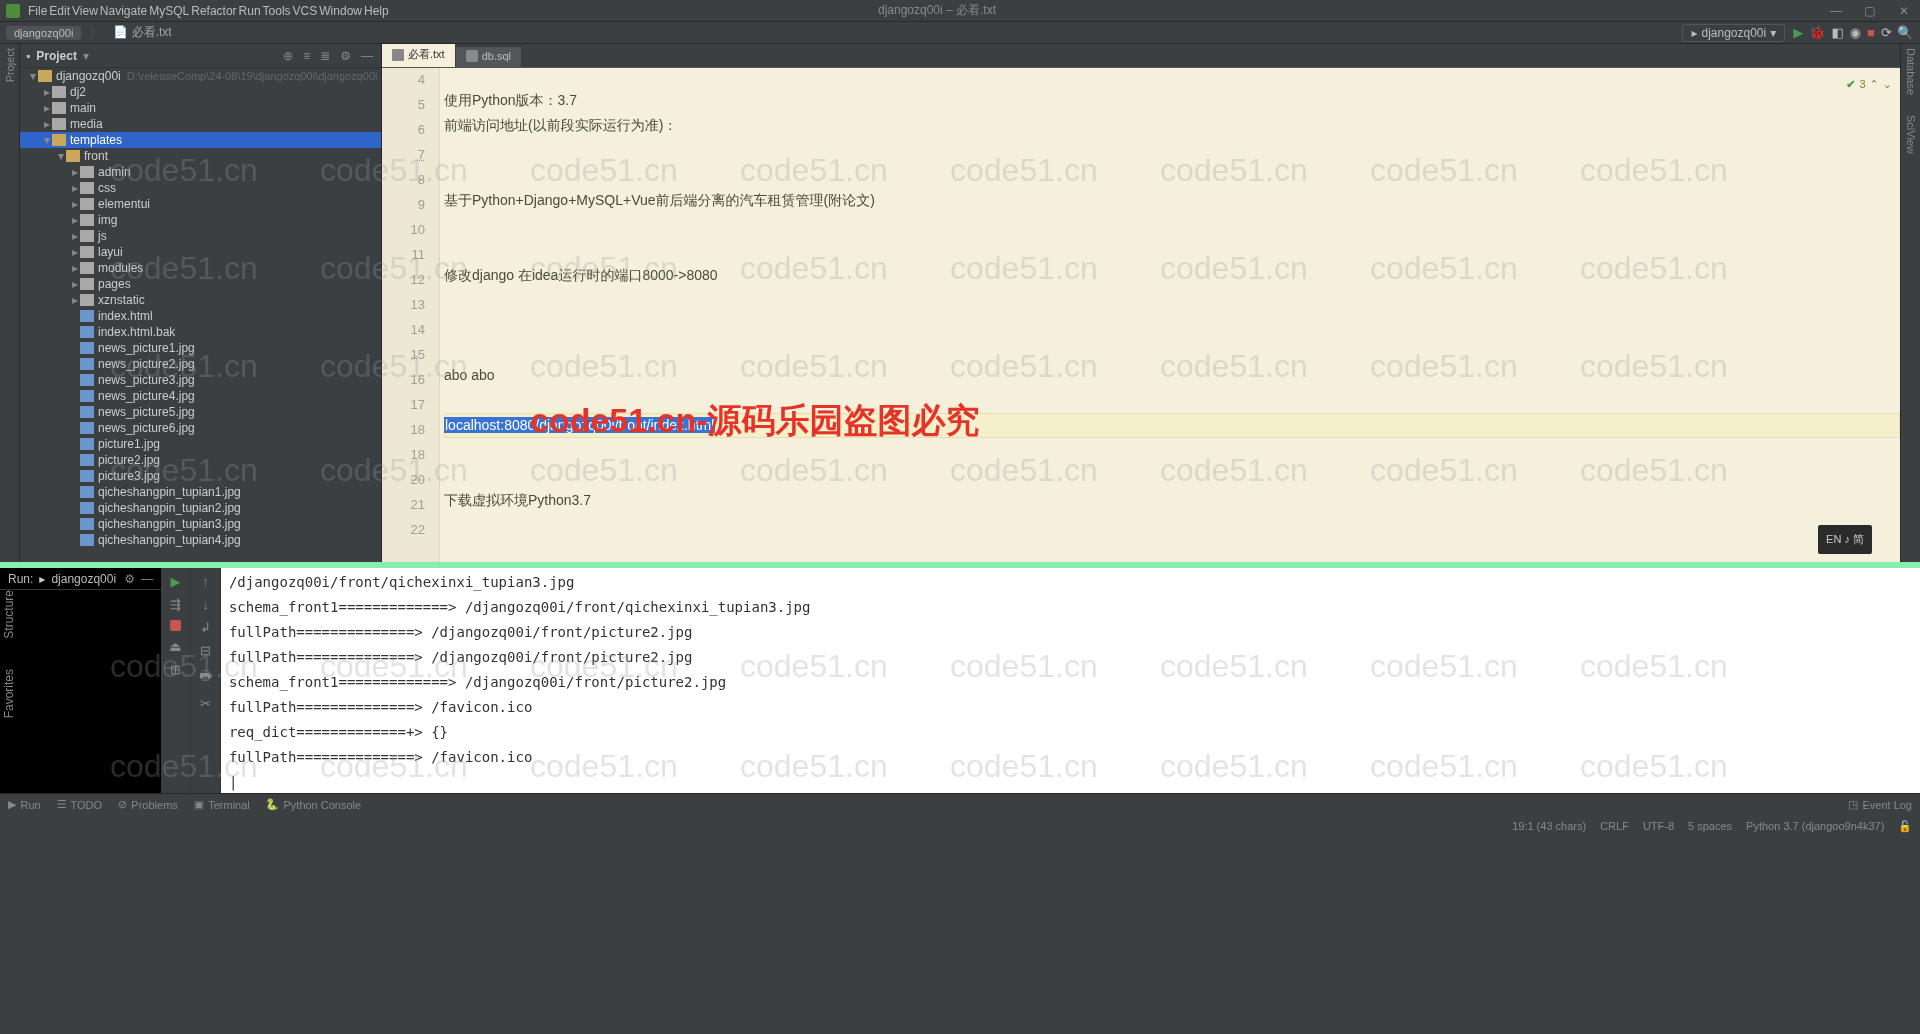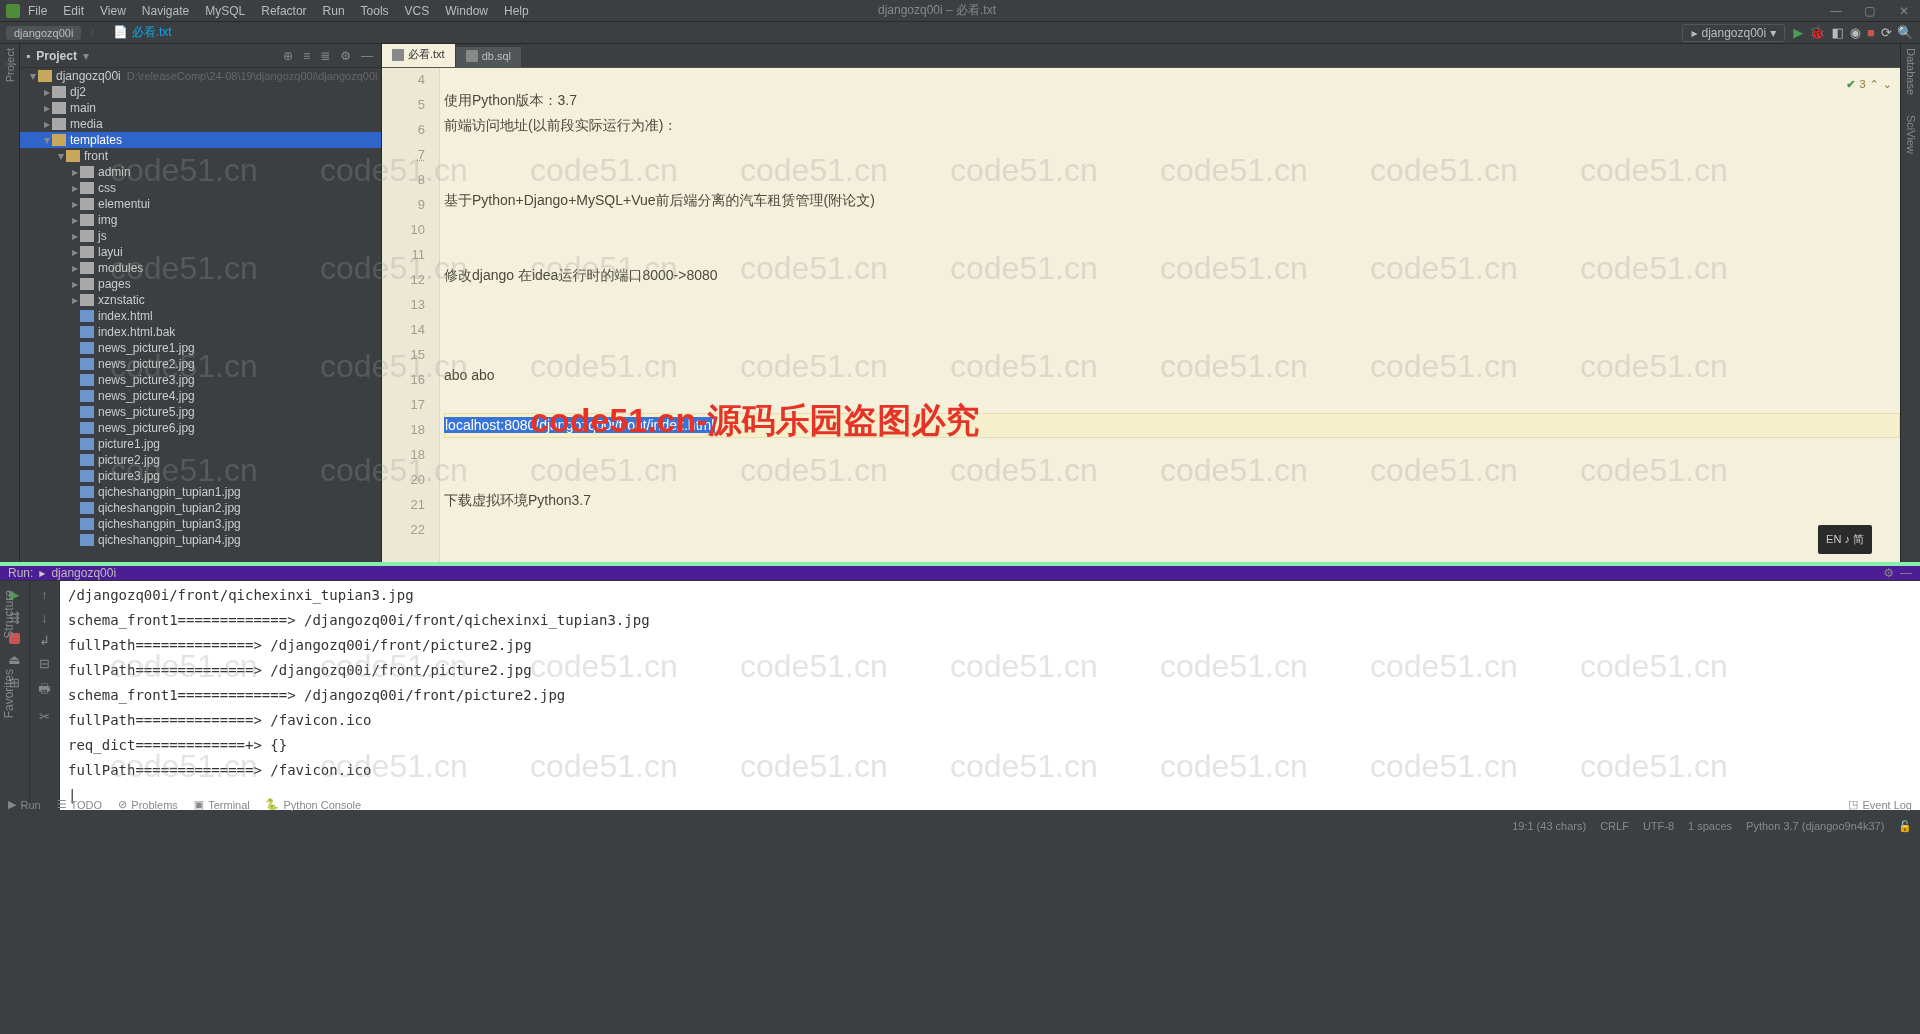--- a/index.html
+++ b/index.html
@@ -1,27 +1,27 @@
 <!DOCTYPE html>
 <html><head>
 <meta charset="utf-8">
 <style>
 * { margin: 0; padding: 0; box-sizing: border-box; font-family: "Segoe UI", Arial, sans-serif; }
 body { background: #3c3f41; color: #bbbbbb; font-size: 12px; overflow: hidden; width: 1920px; height: 1034px; position: relative; }
 .titlebar { height: 22px; background: #3c3f41; display: flex; align-items: center; padding: 0 6px; border-bottom: 1px solid #282828; }
 .titlebar .app-icon { width: 14px; height: 14px; background: #4e8c3a; border-radius: 2px; margin-right: 8px; display:inline-block;}
-.menubar { display: flex; gap: 16px; flex: 1; }
+.menubar { display: flex; gap: 2px; flex: 1; }
 .menubar span { color: #bbbbbb; cursor: pointer; }
 .window-title { color: #888; margin-left: 20px; }
 .win-controls { display: flex; gap: 14px; color: #888; }
 .win-controls span { width: 20px; text-align: center; cursor: pointer; }
 .navbar { height: 22px; background: #3c3f41; display: flex; align-items: center; padding: 0 6px; border-bottom: 1px solid #282828; justify-content: space-between;}
 .navbar-left { display: flex; gap: 8px; align-items: center;}
 .nav-tab { background: #4e5254; color: #bbb; padding: 1px 8px; border-radius: 3px; font-size: 11px;}
-.nav-file { color:#0ea5e9; padding: 1px 4px;}
+.nav-file { color:#a3a3a3; padding: 1px 4px;}
 .navbar-right { display: flex; gap: 8px; align-items:center;}
 .run-config { background: #3c3f41; border:1px solid #555; padding:1px 8px; border-radius:3px; display:flex; align-items:center; gap:4px;}
 .run-icons { display:flex; gap:6px;}
 .run-icons span { cursor:pointer; font-size:13px;}
 .run-icons .play{color:#499c54;}
 .run-icons .bug{color:#499c54;}
 .run-icons .stop{color:#c75450;}
 .main-area { display: flex; height: 518px; }
 .tool-left { width: 20px; background: #3c3f41; border-right: 1px solid #282828; display:flex; flex-direction:column; align-items:center; padding-top:4px; gap:20px;}
 .tool-left .vlabel { writing-mode: vertical-rl; transform: rotate(180deg); font-size:11px; color:#888; cursor:pointer;}
@@ -51,21 +51,21 @@
 .gutter { width:58px; background:#ece8d4; text-align:right; color:#a0a090; font-family:'Consolas',monospace; font-size:13px; padding-top:4px; border-right:1px solid #ddd8c4;}
 .gutter div{height:25px; padding-right:14px;}
 .gutter .dotted{text-decoration:underline dotted;}
 .code { flex:1; font-family:'Consolas','Microsoft YaHei',monospace; font-size:14px; color:#4a4a3a; padding-top:20px; padding-left:4px; line-height:25px; position:relative;}
 .code-line{height:25px; white-space:pre;}
 .code-line.caret{ background:#f5efcb; box-shadow: inset 0 0 0 1px #e5dfb5;}
 .selected-text{ background:#3874d6; color:#fff; padding:0 1px;}
 .editor-marks{position:absolute; top:4px; right:8px; display:flex; gap:4px; align-items:center; font-size:11px; color:#8a7a3a;}
 .editor-marks .check{color:#4a9c4a; font-weight:bold;}
 .lang-ind{position:absolute; bottom:8px; right:28px; background:#2b2b2b; color:#ccc; padding:2px 8px; font-size:11px; border-radius:2px;}
-.run-panel{ height:231px; background:#4c1d95; display:flex; flex-direction:column; border-top:4px solid #86efac;}
+.run-panel{ height:231px; background:#000000; display:flex; border-top:6px solid #86efac;}
 .run-header{height:22px; display:flex; align-items:center; padding:0 8px; gap:8px; border-bottom:1px solid #323232; justify-content:space-between;}
 .run-header-left{display:flex; align-items:center; gap:6px;}
 .run-header .icons{display:flex; gap:6px;}
 .run-header .icons span{color:#888; cursor:pointer;}
 .run-body{flex:1; display:flex;}
 .run-toolbar{width:30px; background:#3c3f41; display:flex; flex-direction:column; gap:8px; padding:6px 4px; align-items:center; border-right:1px solid #323232;}
 .run-toolbar span{color:#888; cursor:pointer; font-size:13px;}
 .run-toolbar .play{color:#499c54;}
 .run-toolbar .stop{background:#c75450; width:11px; height:11px; border-radius:2px; display:block;}
 .run-subtoolbar{width:30px; background:#3c3f41; display:flex; flex-direction:column; gap:8px; padding:6px 4px; align-items:center; border-right:1px solid #323232;}
@@ -442,21 +442,21 @@
   <span class="btab">▣ <span>Terminal</span></span>
   <span class="btab">🐍 <span>Python Console</span></span>
   <span class="spacer"></span>
   <span class="btab">◳ <span>Event Log</span></span>
 </div>
 
 <div class="statusbar">
   <span>19:1 (43 chars)</span>
   <span>CRLF</span>
   <span>UTF-8</span>
-  <span>1 spaces</span>
+  <span>5 spaces</span>
   <span>Python 3.7 (djangoo9n4k37)</span>
   <span>🔓</span>
 </div>
 
 <div style="position:absolute; left:0; top:560px; width:20px;">
   <span class="vlabel" style="writing-mode:vertical-rl; transform:rotate(180deg); display:block; margin:30px 2px; color:#888;">Structure</span>
   <span class="vlabel" style="writing-mode:vertical-rl; transform:rotate(180deg); display:block; margin:30px 2px; color:#888;">Favorites</span>
 </div>
 
 <div id="watermarks">

